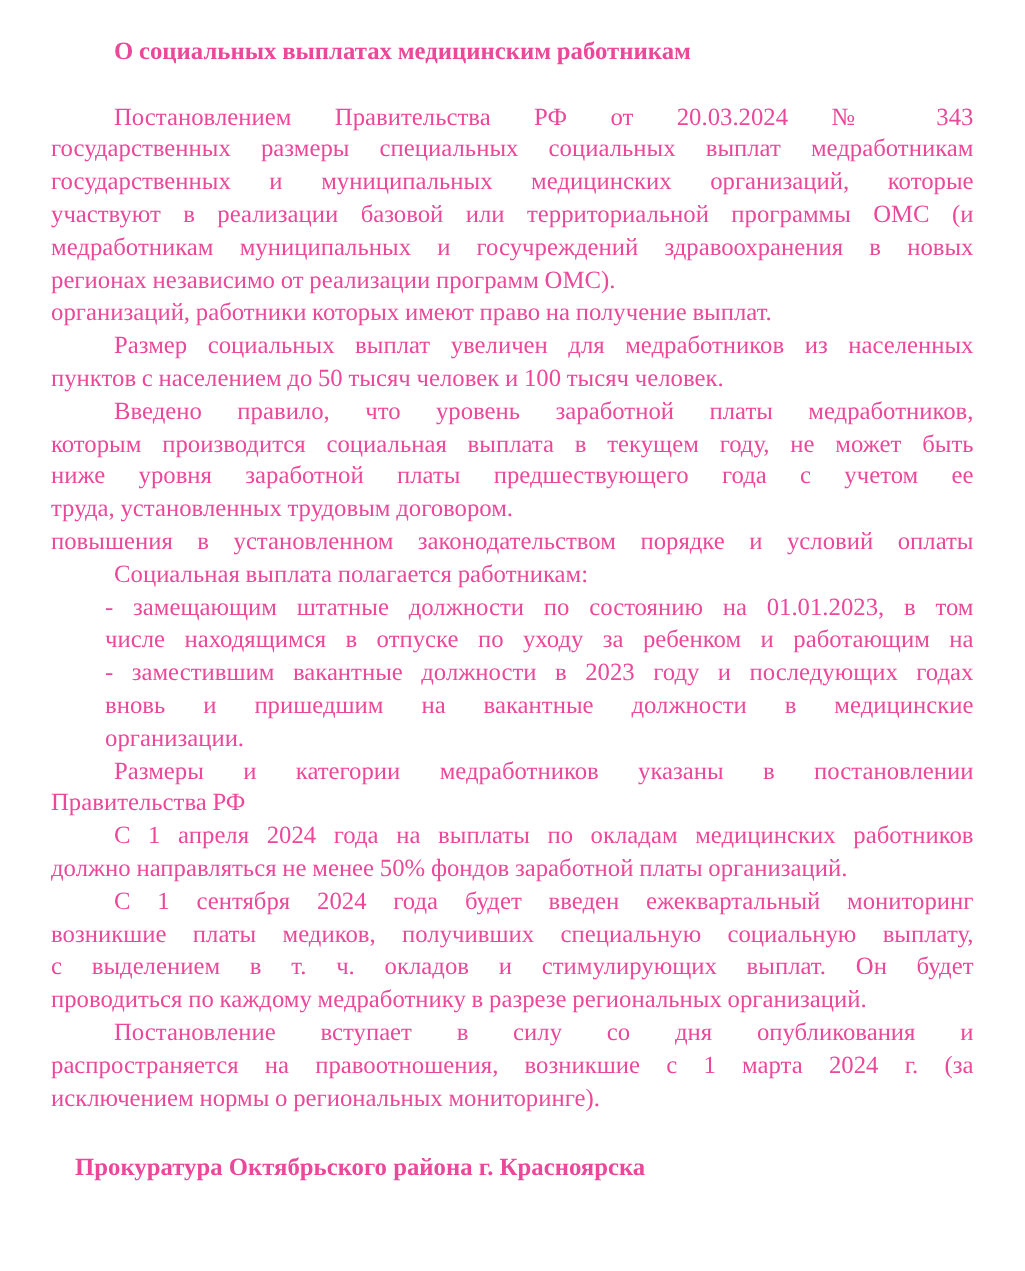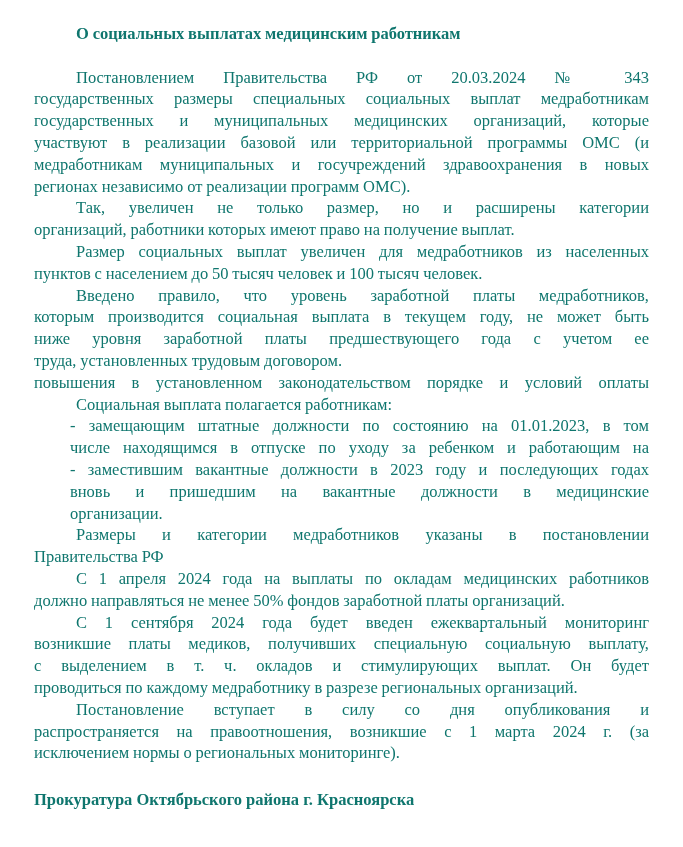--- a/index.html
+++ b/index.html
@@ -10,21 +10,21 @@
   .page {
     position: relative;
     width: 683px;
     height: 847px;
     box-sizing: border-box;
     background: #ffffff;
     padding: 23px 34px 0 34px;
     font-family: "Liberation Serif", "DejaVu Serif", serif;
     font-size: 16.5px;
     line-height: 21.8px;
-    color: #0f766e;
+    color: #ec4899;
     overflow: hidden;
   }
   .para { margin: 0; }
   .line {
     text-align: justify;
     text-align-last: justify;
     word-spacing: -0.3px;
   }
   .line.last {
     text-align-last: left;
@@ -37,20 +37,21 @@
     font-family: Liberation Serif, serif;
   }
   .para.title-para {
     font-weight: bold;
     margin-bottom: 21.8px;
   }
   .doc-footer {
     font-weight: bold;
     margin-top: 25px;
     text-align: left;
+    margin-left: 16px;
   }
 </style>
 </head>
 <body>
 
 <div class="page">
 
   <div class="para title-para">
     <div class="line last first-indent">О социальных выплатах медицинским работникам</div>
   </div>
@@ -58,21 +59,20 @@
   <div>
       <div class="para body">
         <div class="line first-indent">Постановлением Правительства РФ от 20.03.2024 № 343</div>
         <div class="line">государственных размеры специальных социальных выплат медработникам</div>
         <div class="line">государственных и муниципальных медицинских организаций, которые</div>
         <div class="line">участвуют в реализации базовой или территориальной программы ОМС (и</div>
         <div class="line">медработникам муниципальных и госучреждений здравоохранения в новых</div>
         <div class="line last">регионах независимо от реализации программ ОМС).</div>
       </div>
       <div class="para body">
-        <div class="line first-indent">Так, увеличен не только размер, но и расширены категории</div>
         <div class="line last">организаций, работники которых имеют право на получение выплат.</div>
       </div>
       <div class="para body">
         <div class="line first-indent">Размер социальных выплат увеличен для медработников из населенных</div>
         <div class="line last">пунктов с населением до 50 тысяч человек и 100 тысяч человек.</div>
       </div>
       <div class="para body">
         <div class="line first-indent">Введено правило, что уровень заработной платы медработников,</div>
         <div class="line">которым производится социальная выплата в текущем году, не может быть</div>
         <div class="line">ниже уровня заработной платы предшествующего года с учетом ее</div>

